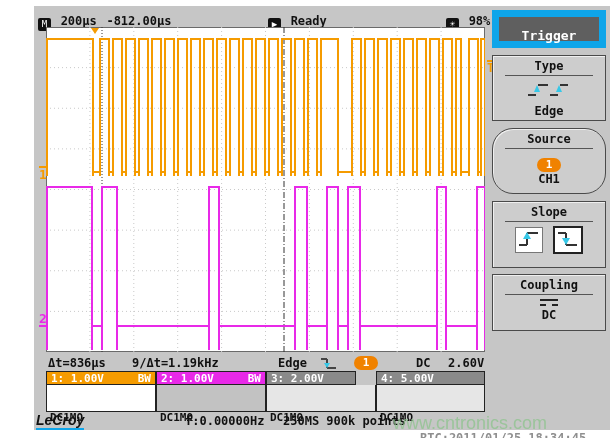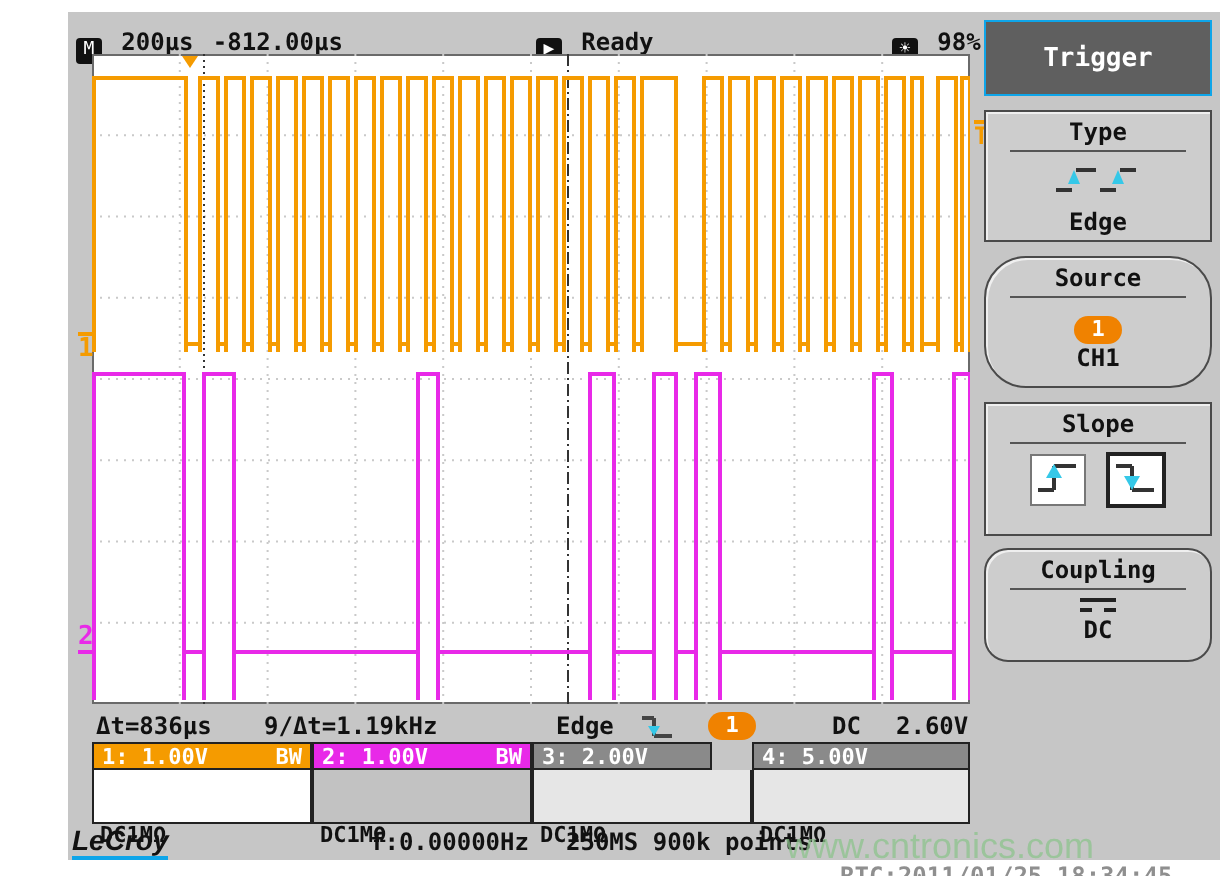--- a/index.html
+++ b/index.html
@@ -21,21 +21,21 @@
              box-shadow:inset 1px 1px 0 #efefef;box-sizing:border-box;text-align:center;}
   .panel-title{font-weight:bold;font-size:12px;padding-top:3px;}
   .sep{height:1px;background:#555;margin:2px 12px 4px 12px;}
   .panel-val{font-weight:bold;font-size:12px;}
   .badge{display:inline-block;background:#f08200;color:#fff;font-weight:bold;font-size:11px;
          width:24px;height:14px;line-height:14px;border-radius:8px;text-align:center;}
   .slope-box{display:inline-block;width:26px;height:24px;background:#fff;vertical-align:middle;}
   .off-box{display:inline-block;background:#fff;border:1px solid #333;width:66px;height:16px;
            line-height:16px;font-weight:bold;font-size:12px;}
   
-  .trig-head{left:492px;top:10px;width:114px;height:38px;background:#5f5f5f;border:1px solid #0ea5e9;
+  .trig-head{left:492px;top:10px;width:114px;height:38px;background:#5f5f5f;border:7px solid #0ea5e9;
              color:#fff;font-weight:bold;font-size:13px;text-align:center;line-height:38px;box-sizing:border-box;}
   
   .ch-head{height:14px;line-height:14px;color:#fff;font-weight:bold;font-size:11px;
            background:#8a8a8a;border:1px solid #222;box-sizing:border-box;padding:0 4px;white-space:pre;}
   .ch-head .bw{float:right;}
   .ch-info{height:27px;border:1px solid #222;border-top:none;box-sizing:border-box;
            font-weight:bold;font-size:11px;line-height:13px;padding:0 3px;white-space:pre;}
   
   .brand{font-family:Liberation Sans, sans-serif;font-weight:bold;font-style:italic;font-size:14px;
          border-bottom:2px solid #0ea5e9;line-height:15px;}
@@ -166,21 +166,21 @@
       </span>
       <span class="slope-box" style="border:2px solid #222;">
         <svg width="24" height="22">
           <path d="M2,5 H10 M10,5 V17 M10,17 H21" stroke="#333" stroke-width="2" fill="none"></path>
           <polygon points="6,10 14,10 10,17" fill="#35c8e8"></polygon>
         </svg>
       </span>
     </div>
   </div>
 
-  <div class="abs panel-btn" style="top:274px;height:57px;border-radius:12px;">
+  <div class="abs panel-btn" style="top:274px;height:57px;">
     <div class="panel-title">Coupling</div>
     <div class="sep"></div>
     <div class="dc-sym">
         <div class="solid"></div>
         <div class="dash"></div>
       </div>
     <div class="panel-val">DC</div>
   </div>
 
 </div>

